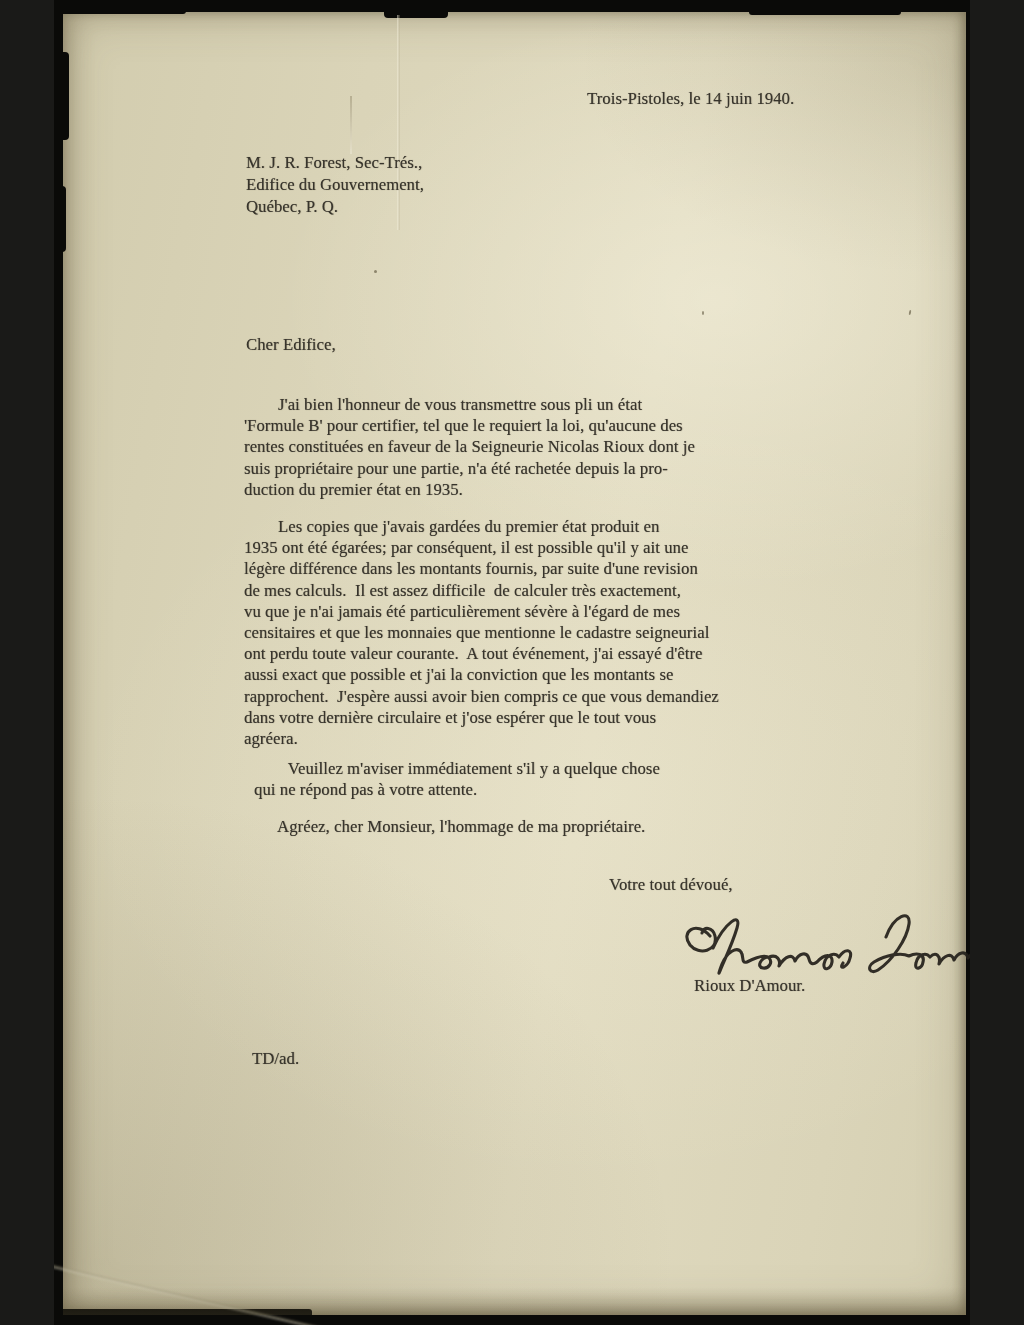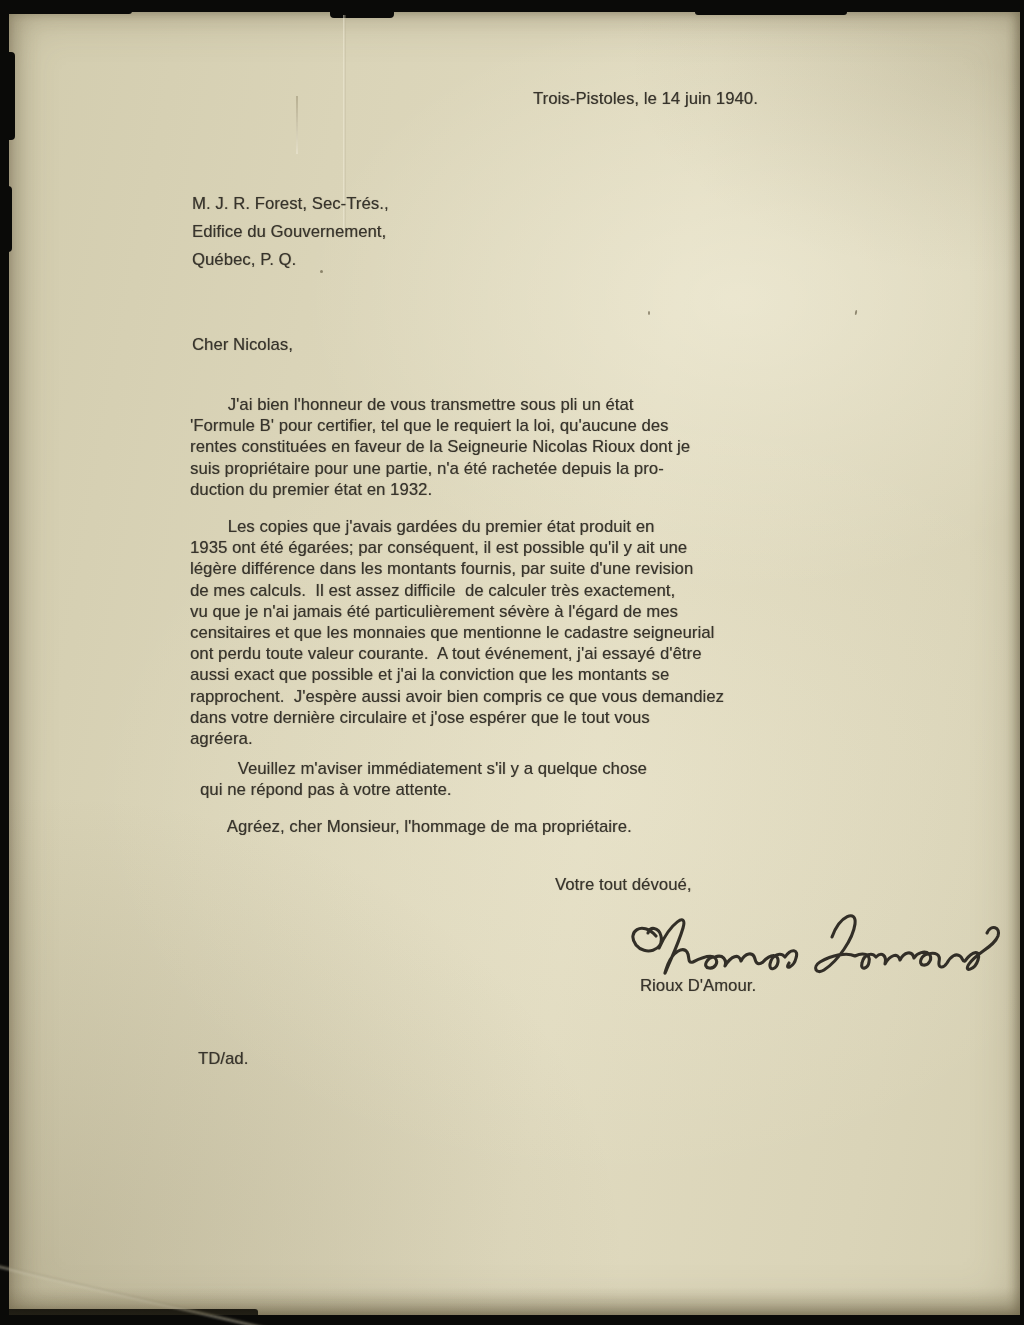--- a/index.html
+++ b/index.html
@@ -1,23 +1,23 @@
 <!DOCTYPE html>
 <html><head>
 <meta charset="utf-8">
 <style>
   html, body { margin: 0; padding: 0; background: #1a1a18; }
   .scan {
     position: relative;
-    width: 1024px;
+    width: 916px;
     height: 1325px;
     margin: 0 auto;
     background: #0a0a08;
     overflow: hidden;
-    font-family: Liberation Sans, sans-serif;
+    font-family: Liberation Serif, serif;
   }
   .paper {
     position: absolute;
     left: 9px; top: 12px; right: 4px; bottom: 10px;
     background:
       radial-gradient(ellipse 620px 420px at 72% 22%, rgba(255,252,236,0.38), transparent 70%),
       radial-gradient(ellipse 700px 520px at 60% 60%, rgba(252,248,228,0.25), transparent 75%),
       radial-gradient(ellipse 800px 650px at 4% 96%, rgba(108,98,66,0.22), transparent 72%),
       radial-gradient(ellipse 500px 300px at 96% 4%, rgba(120,110,78,0.16), transparent 70%),
       linear-gradient(100deg, #d2ccae 0%, #dad4b8 28%, #e0dabf 58%, #dad4b8 85%, #d5cfb2 100%);
@@ -67,21 +67,21 @@
   
   .t {
     position: absolute;
     color: #37342c;
     font-size: 16.6px;
     line-height: 21.2px;
     letter-spacing: 0.1px;
     white-space: pre;
     text-shadow: 0.4px 0.3px 0.8px rgba(52,46,32,0.55);
   }
-  .t.addr { line-height: 28px; margin-top: 38px; }
+  .t.addr { line-height: 22px; }
   .signature { position: absolute; left: 624px; top: 906px; width: 388px; height: 92px; }
   .signature path {
     fill: none; stroke: #23201a; stroke-width: 3.1;
     stroke-linecap: round; stroke-linejoin: round; opacity: 0.92;
   }
 </style>
 </head>
 <body>
 
 <div class="scan">
@@ -106,27 +106,27 @@
   <div class="speck s1"></div>
   <div class="speck s2"></div>
   <div class="speck s3"></div>
 
   <div class="t" style="left:533px; top:88px;">Trois-Pistoles, le 14 juin 1940.</div>
 
   <div class="t addr" style="left:192px; top:152px;">M. J. R. Forest, Sec-Trés.,
 Edifice du Gouvernement,
 Québec, P. Q.</div>
 
-  <div class="t" style="left:192px; top:334px;">Cher Nicolas,</div>
+  <div class="t" style="left:192px; top:334px;">Cher Edifice,</div>
 
   <div class="t" style="left:190px; top:394px;">        J'ai bien l'honneur de vous transmettre sous pli un état
 'Formule B' pour certifier, tel que le requiert la loi, qu'aucune des
 rentes constituées en faveur de la Seigneurie Nicolas Rioux dont je
 suis propriétaire pour une partie, n'a été rachetée depuis la pro-
-duction du premier état en 1932.</div>
+duction du premier état en 1935.</div>
 
   <div class="t" style="left:190px; top:516px;">        Les copies que j'avais gardées du premier état produit en
 1935 ont été égarées; par conséquent, il est possible qu'il y ait une
 légère différence dans les montants fournis, par suite d'une revision
 de mes calculs.  Il est assez difficile  de calculer très exactement,
 vu que je n'ai jamais été particulièrement sévère à l'égard de mes
 censitaires et que les monnaies que mentionne le cadastre seigneurial
 ont perdu toute valeur courante.  A tout événement, j'ai essayé d'être
 aussi exact que possible et j'ai la conviction que les montants se
 rapprochent.  J'espère aussi avoir bien compris ce que vous demandiez

